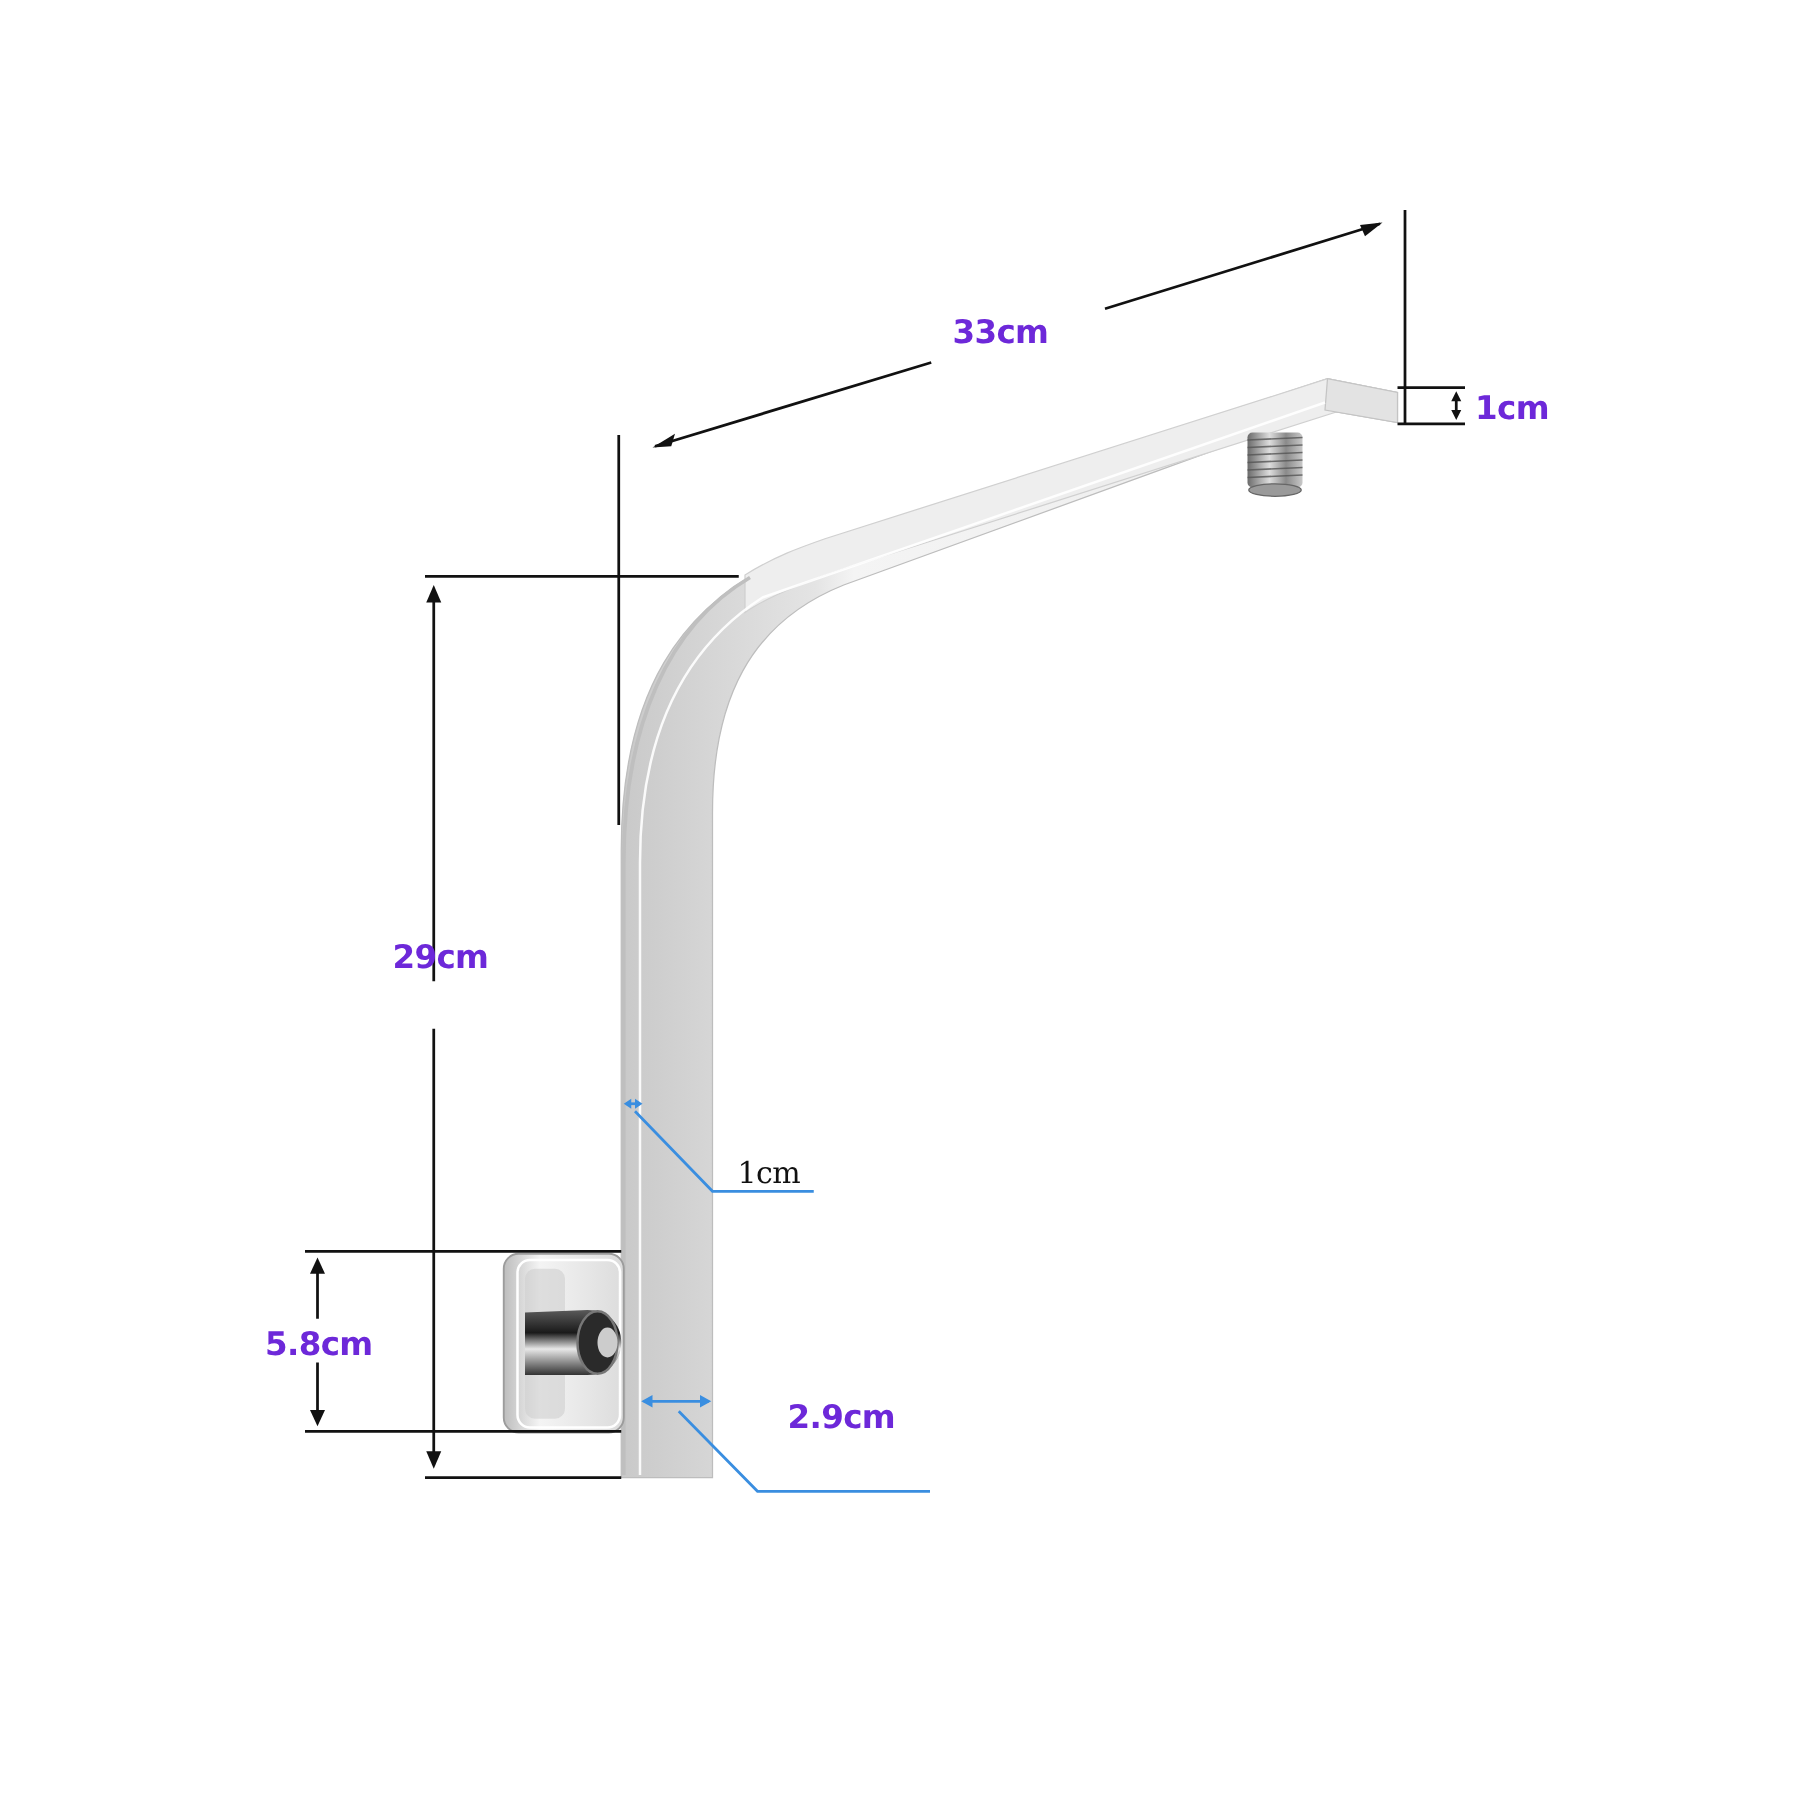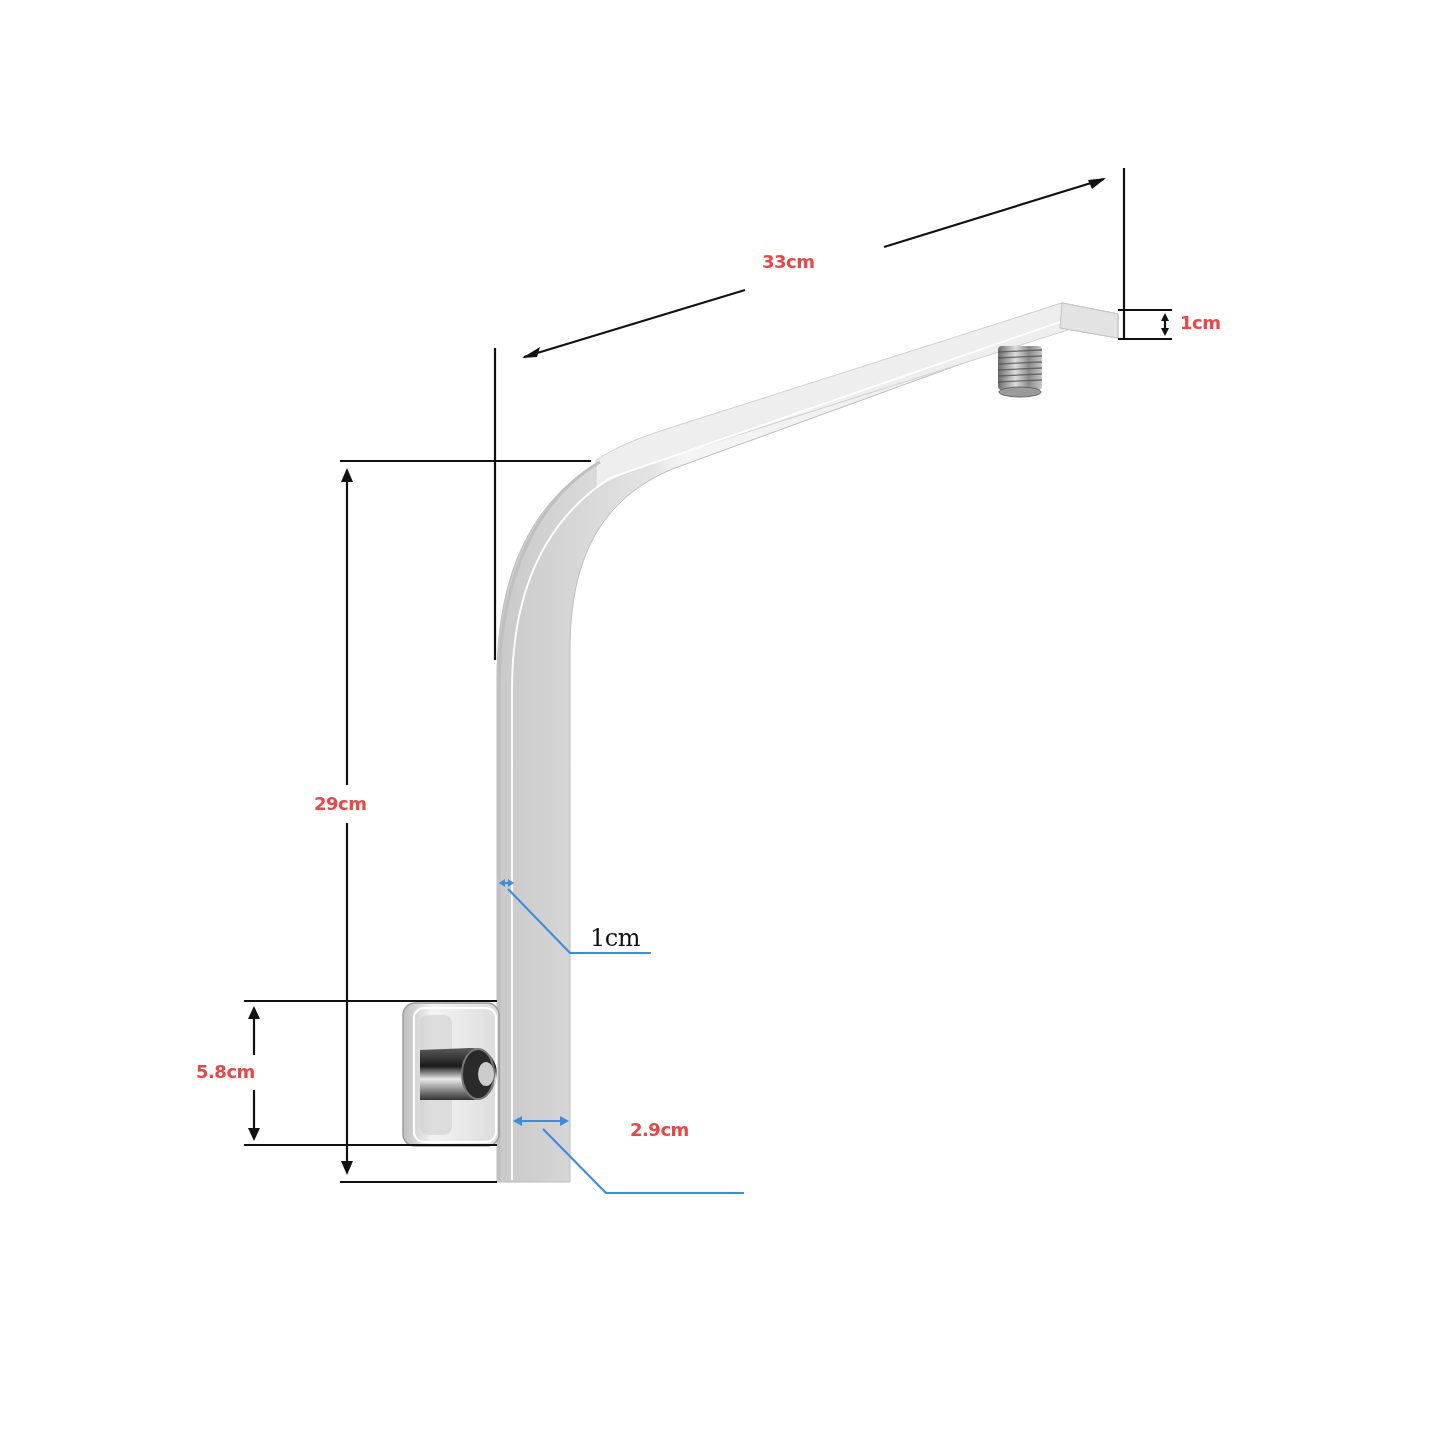--- a/index.html
+++ b/index.html
@@ -1,18 +1,18 @@
 <!DOCTYPE html>
 <html><head>
   <meta charset="utf-8">
   <style>
     html, body { margin: 0; padding: 0; background: #ffffff; }
     body { width: 1445px; height: 1445px; position: relative; overflow: hidden; font-family: "DejaVu Sans", sans-serif; }
     #diagram { position: absolute; left: 0; top: 0; width: 1445px; height: 1445px; }
-    .lbl { position: absolute; font-family: "DejaVu Sans", sans-serif; font-weight: bold; color: #ef4444; font-size: 18px; letter-spacing: -0.5px; white-space: nowrap; line-height: 1; }
+    .lbl { position: absolute; font-family: "DejaVu Sans", sans-serif; font-weight: bold; color: #6d28d9; font-size: 26px; letter-spacing: -0.5px; white-space: nowrap; line-height: 1; }
     .lbl-serif { font-family: "DejaVu Serif", serif; font-weight: normal; font-size: 24px; color: #111111; }
   </style>
 </head>
 <body>
 
 <svg id="diagram" viewBox="0 0 1445 1445" xmlns="http://www.w3.org/2000/svg">
   <defs>
     <linearGradient id="gVert" x1="0" y1="0" x2="1" y2="0">
       <stop offset="0" stop-color="#c9c9c9"></stop>
       <stop offset="0.25" stop-color="#e4e4e4"></stop>
@@ -129,16 +129,16 @@
   <g fill="#3a8ee0">
     <polygon points="499,883 505,879 505,887"></polygon>
     <polygon points="514,883 508,879 508,887"></polygon>
     <polygon points="513,1121 522,1116 522,1126"></polygon>
     <polygon points="569,1121 560,1116 560,1126"></polygon>
   </g>
 </svg>
 
 <div class="lbl" style="left:762px; top:253px;">33cm</div>
 <div class="lbl" style="left:1180px; top:314px;">1cm</div>
-<div class="lbl" style="left:314px; top:795px;text-align:center;">29cm</div>
+<div class="lbl" style="left:314px; top:753px;text-align:center;">29cm</div>
 <div class="lbl lbl-serif" style="left:590px; top:926px;">1cm</div>
-<div class="lbl" style="left:196px; top:1063px;">5.8cm</div>
+<div class="lbl" style="left:212px; top:1063px;">5.8cm</div>
 <div class="lbl" style="left:630px; top:1121px;">2.9cm</div>
 
 </body></html>

